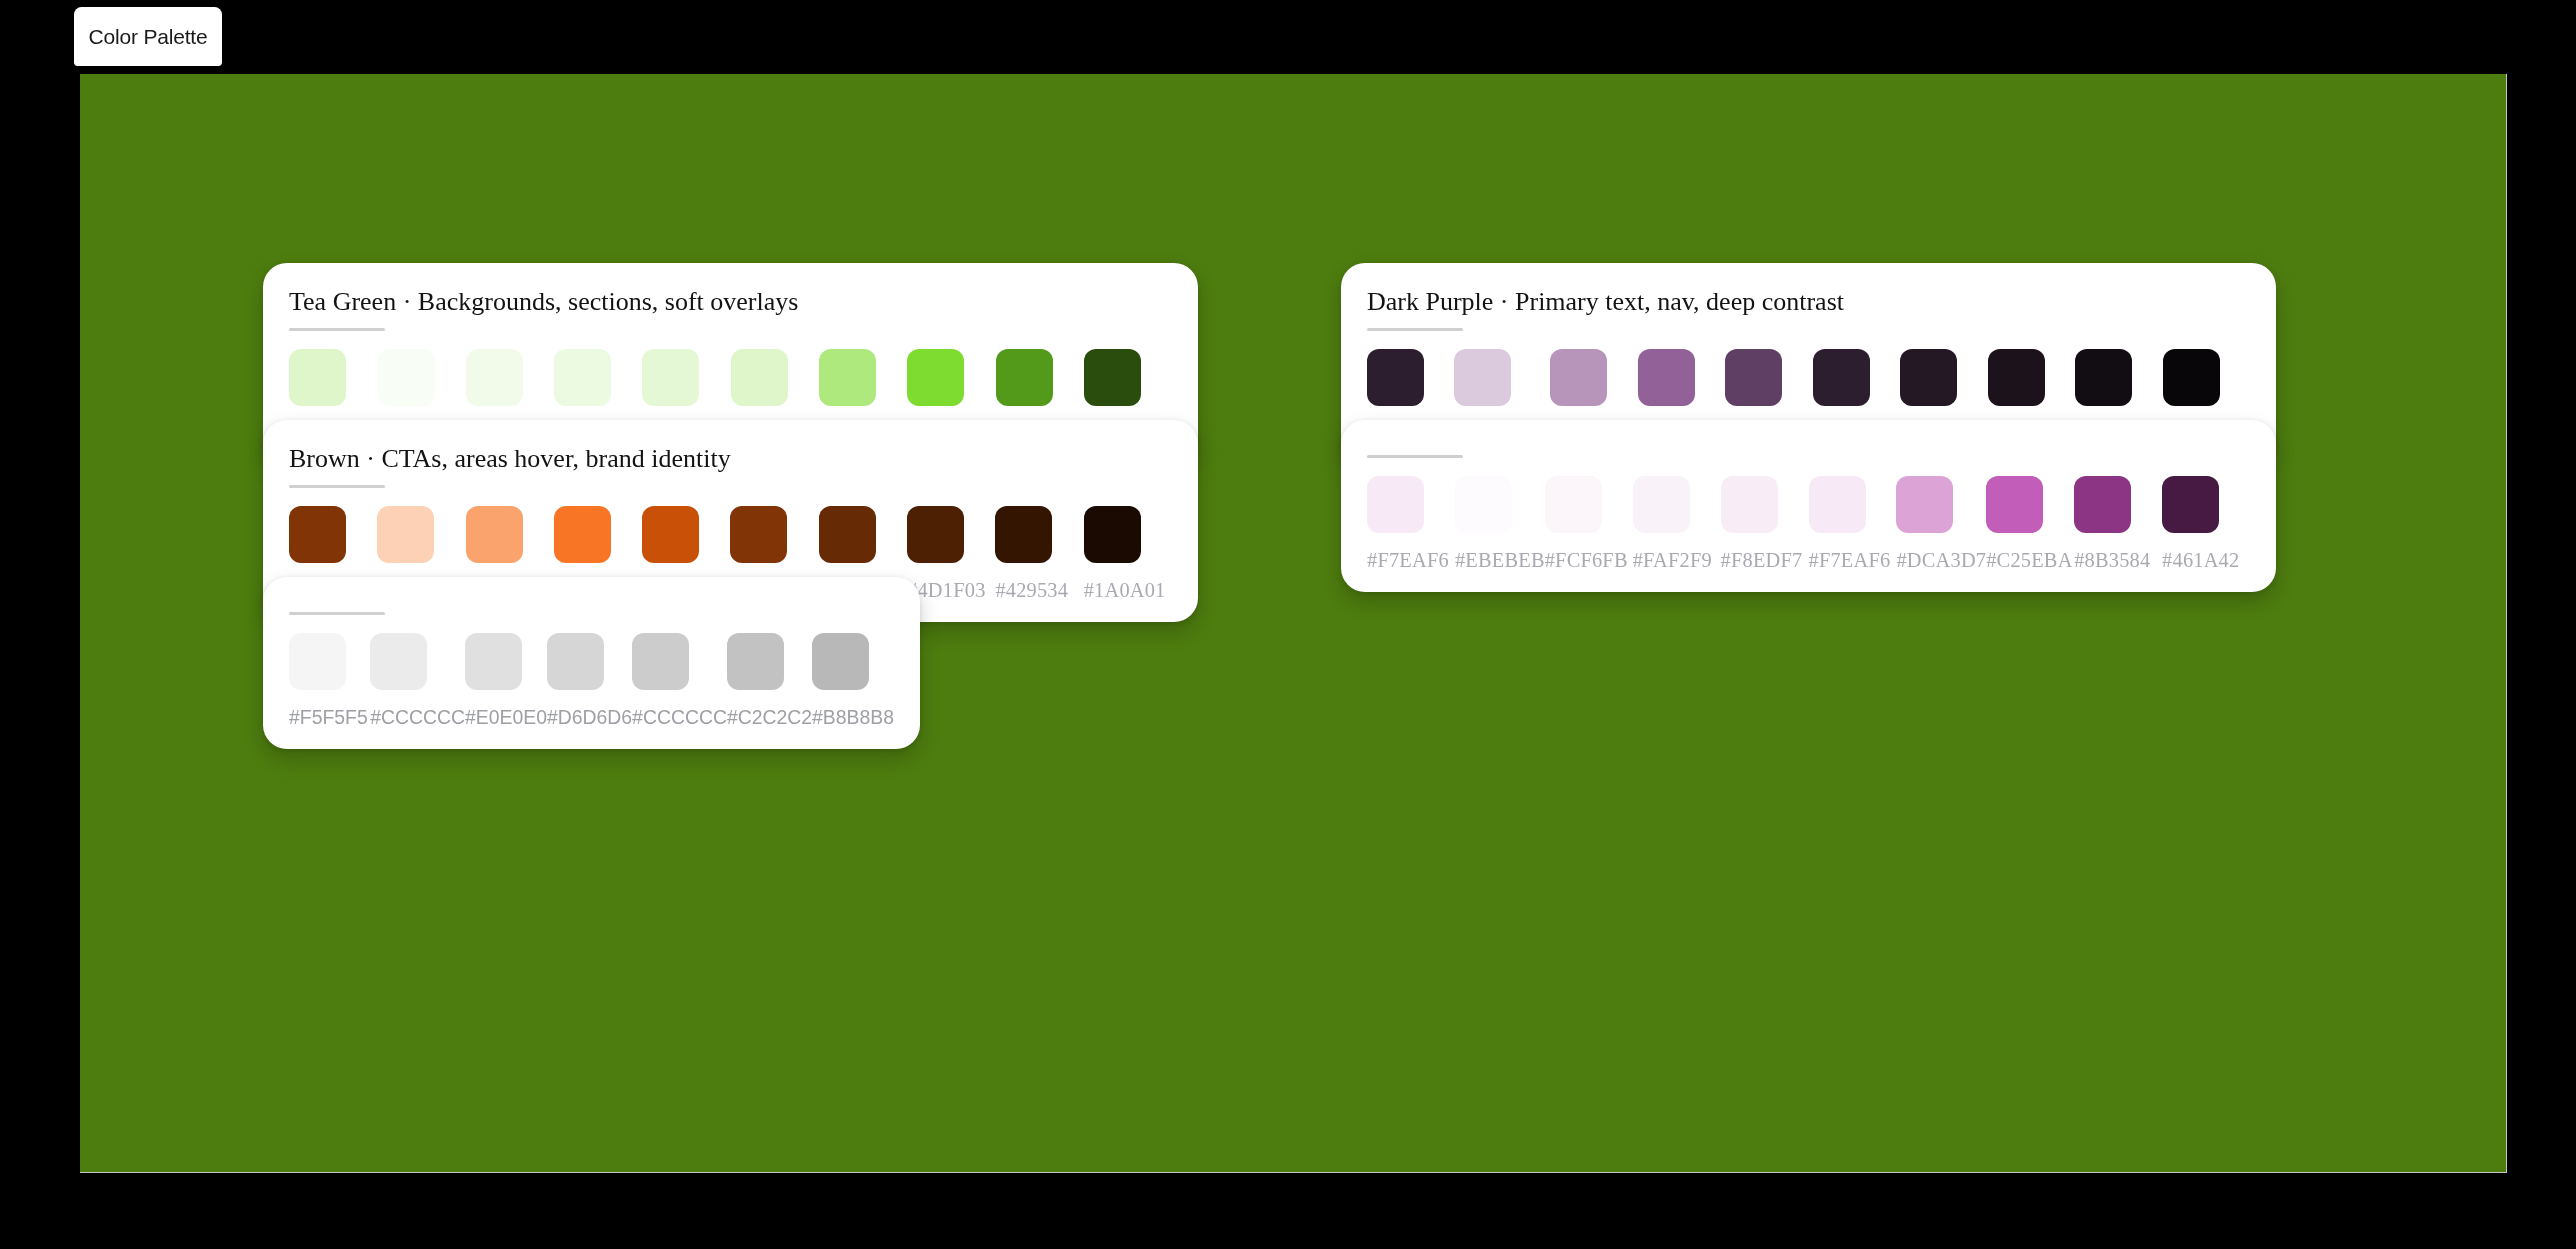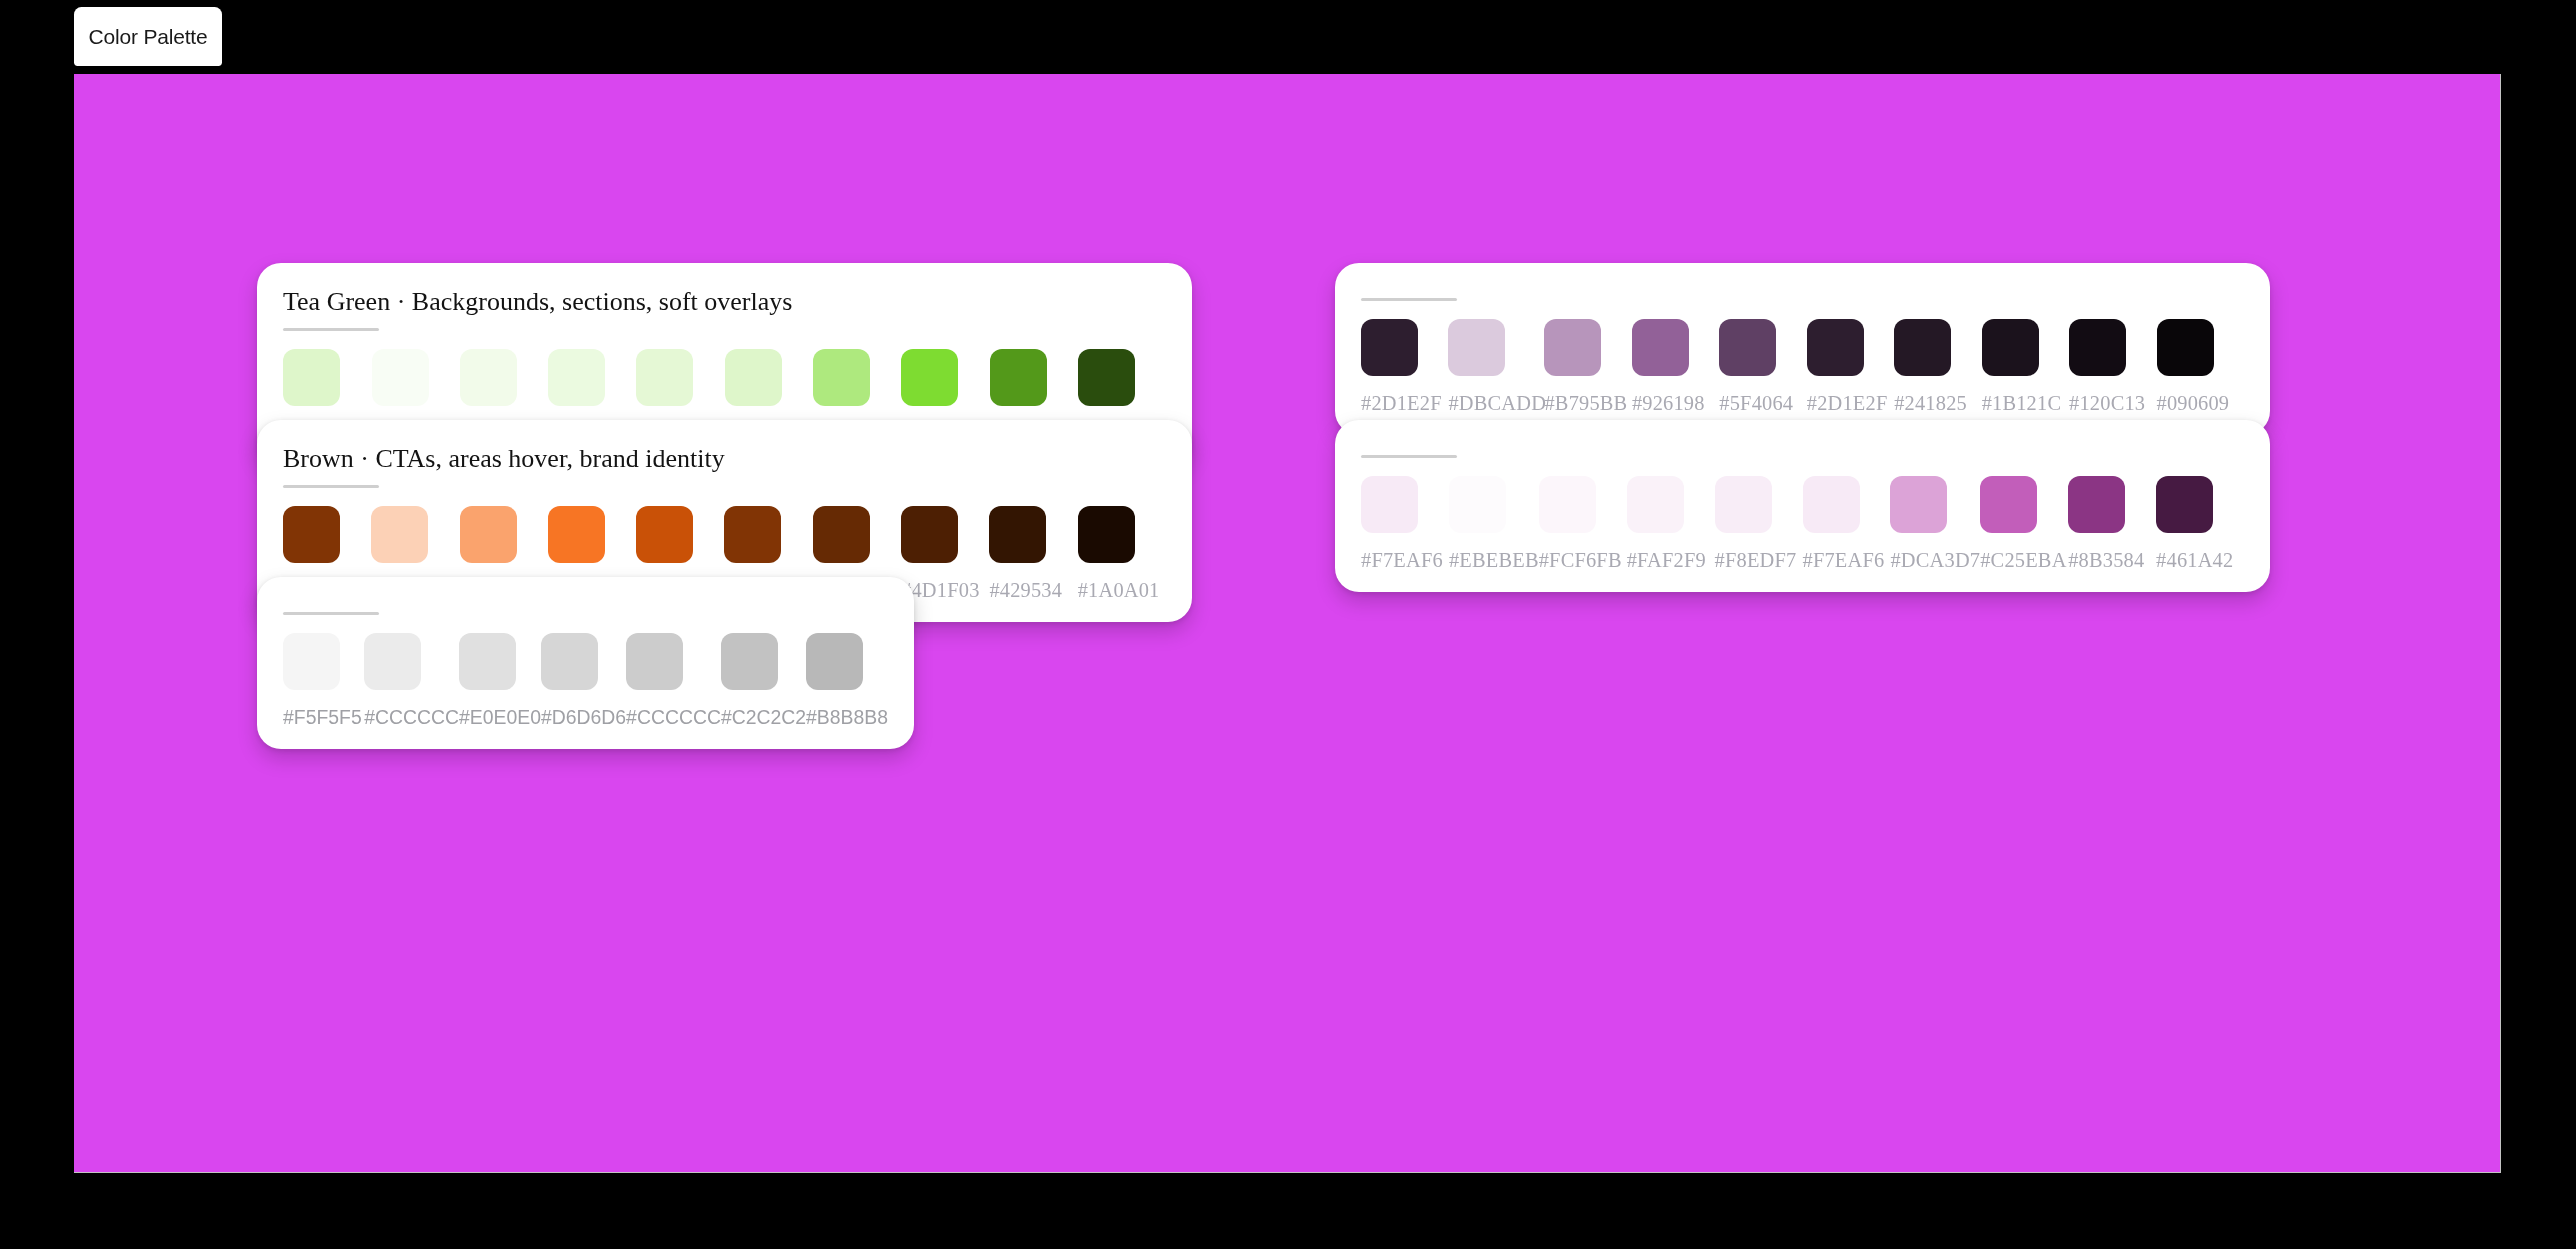--- a/index.html
+++ b/index.html
@@ -37,25 +37,25 @@
     font-family: "Liberation Sans", sans-serif;
     font-size: 21px;
     color: #1a1a1a;
     white-space: nowrap;
     letter-spacing: -0.2px;
   }
 
   
   #viewport {
     position: absolute;
-    left: 74px;
+    left: 80px;
     top: 74px;
     width: 2427px;
     height: 1099px;
-    background: #d946ef;
+    background: #4d7c0f;
     overflow: hidden;
     border-right: 1.9px solid #c4c4c4;
     border-bottom: 1.9px solid #c4c4c4;
   }
 
   #palette-grid {
     position: absolute;
     left: 0; top: 0;
     width: 2427px; height: 1099px;
   }
@@ -175,20 +175,21 @@
             <div class="swatch-hex">#53991A</div>
           </div>
           <div class="swatch-cell">
             <div class="swatch-chip" style="background: rgb(42, 77, 13);"></div>
             <div class="swatch-hex">#2A4D0D</div>
           </div>
         </div>
     </section>
 
     <section class="palette-card" id="card-dark-purple">
+      <h2 class="card-title">Dark Purple · Primary text, nav, deep contrast</h2>
       <div class="card-divider"></div>
       <div class="swatch-row">
           <div class="swatch-cell">
             <div class="swatch-chip" style="background: rgb(45, 30, 47);"></div>
             <div class="swatch-hex">#2D1E2F</div>
           </div>
           <div class="swatch-cell">
             <div class="swatch-chip" style="background: rgb(219, 202, 221);"></div>
             <div class="swatch-hex">#DBCADD</div>
           </div>

